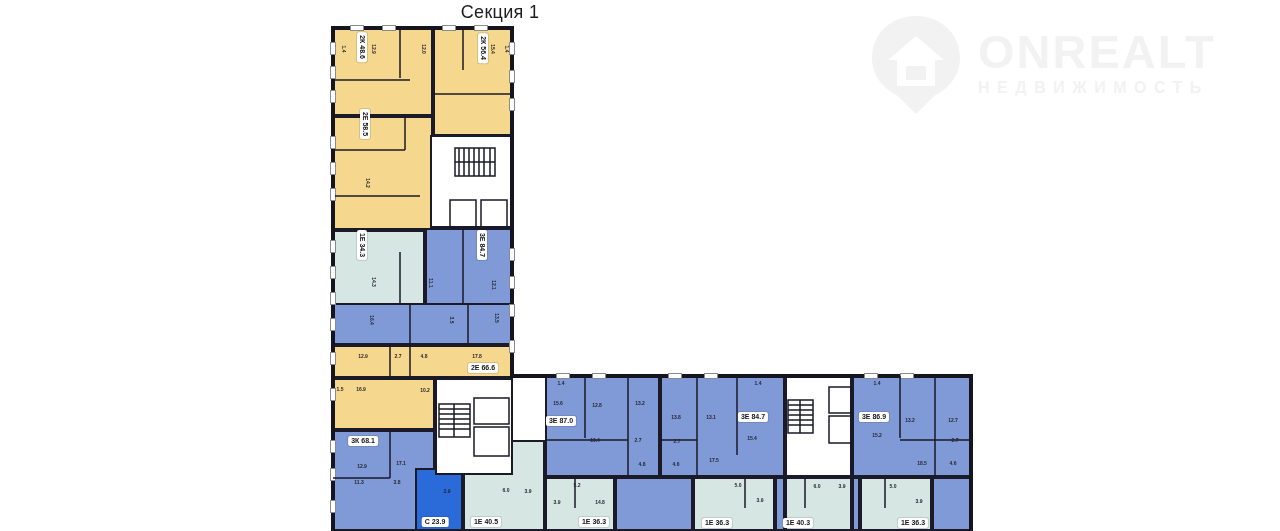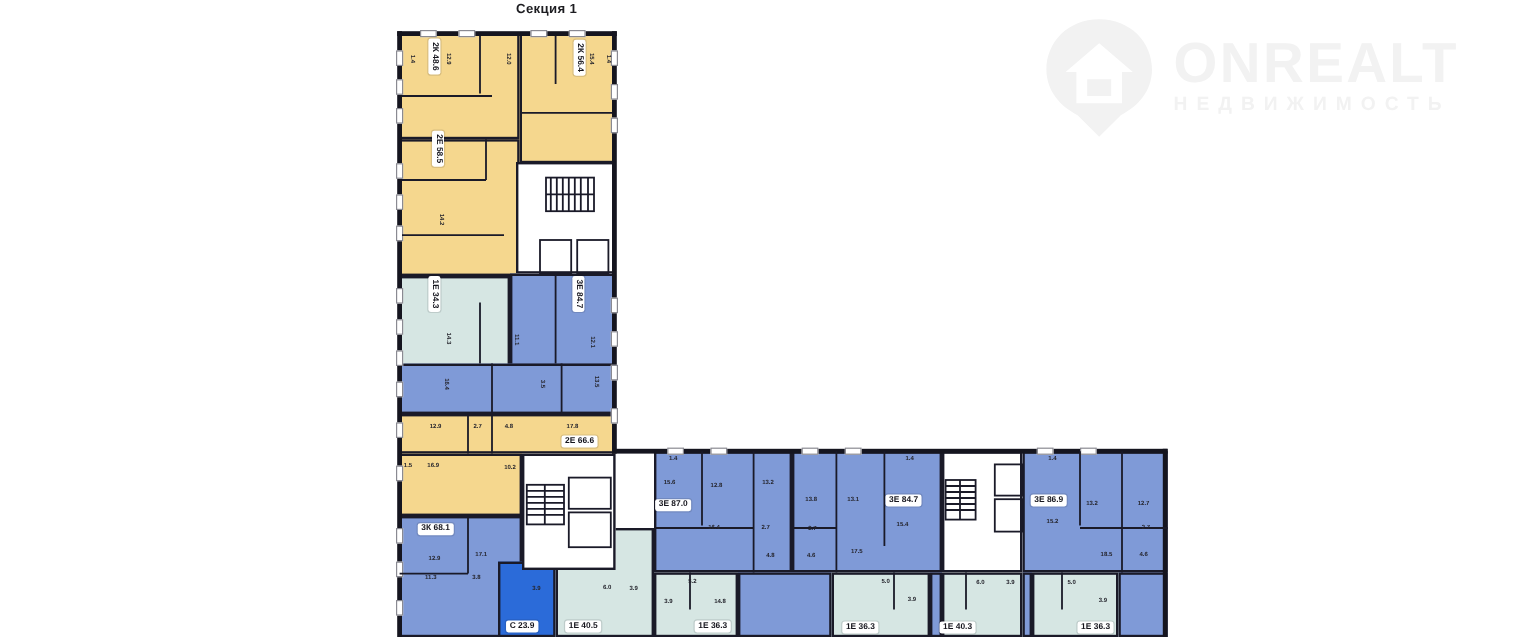--- a/index.html
+++ b/index.html
@@ -1,20 +1,20 @@
 <!DOCTYPE html>
 <html><head>
 <meta charset="utf-8">
 <style>
   html,body{margin:0;padding:0;background:#fff;}
   #stage{position:relative;width:1280px;height:531px;background:#fff;overflow:hidden;
          font-family:"Liberation Sans",sans-serif;}
   
-  .section-title{position:absolute;left:430px;top:2px;width:140px;text-align:left;
-    font-size:11px;font-weight:bold;color:#1d1d21;letter-spacing:.3px;}
+  .section-title{position:absolute;left:430px;top:2px;width:140px;text-align:center;
+    font-size:18px;font-weight:normal;color:#1d1d21;letter-spacing:.3px;}
   
   .wm{position:absolute;left:868px;top:14px;display:flex;align-items:flex-start;color:#f2f2f2;}
   .wm-text{margin-left:14px;}
   .wm-brand{font-size:47px;line-height:47px;font-weight:800;letter-spacing:2px;margin-top:14px;}
   .wm-sub{font-size:16px;font-weight:700;letter-spacing:7.5px;margin-top:4px;}
   
   .region,.core,.corridor,.wall,.win{position:absolute;box-sizing:border-box;}
   .region{border:2px solid #1a1a28;}
   .corridor{border:2px solid #1a1a28;}
   .core{background:#fff;border:2px solid #1a1a28;}

